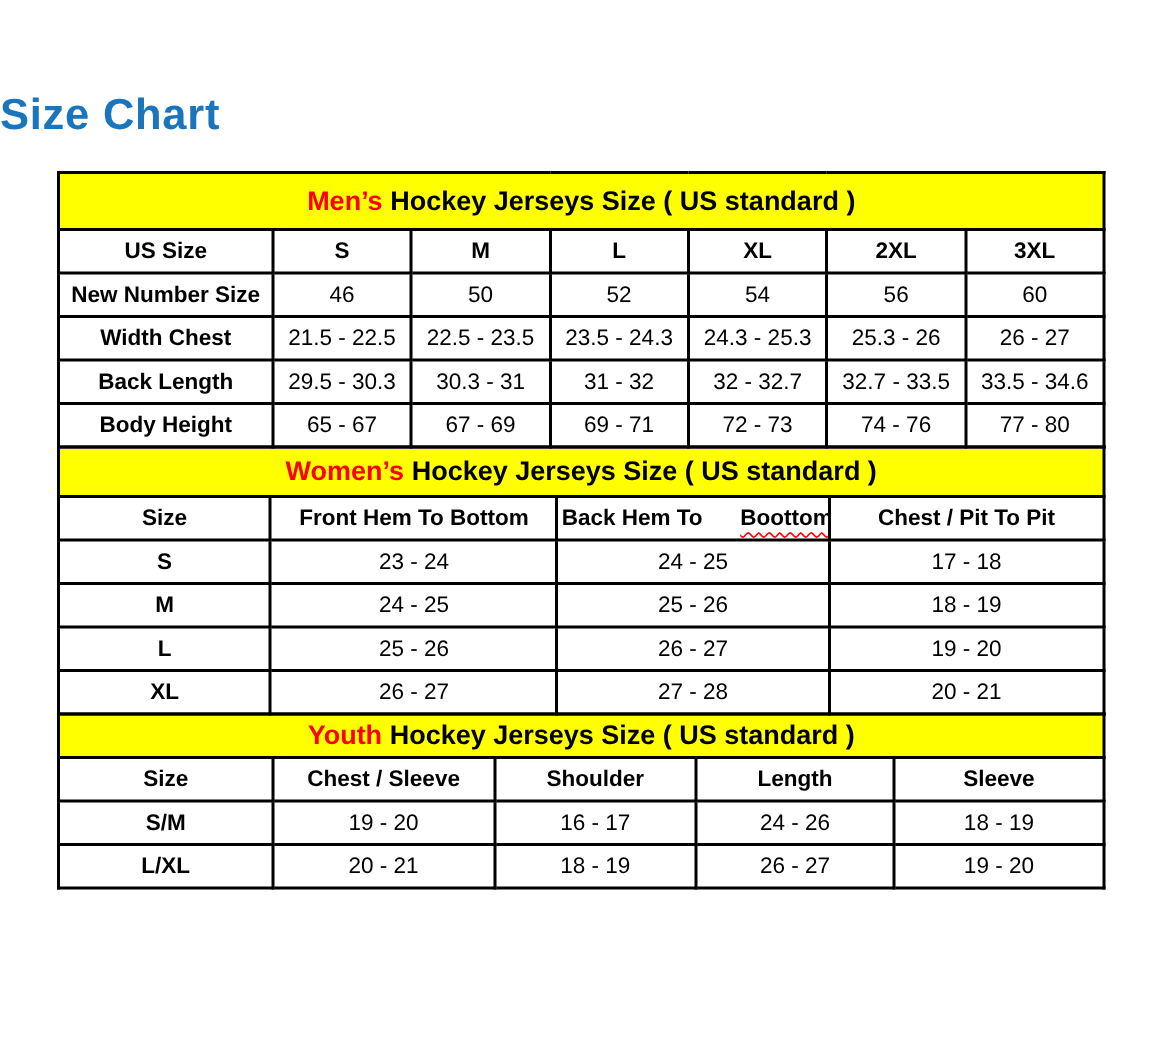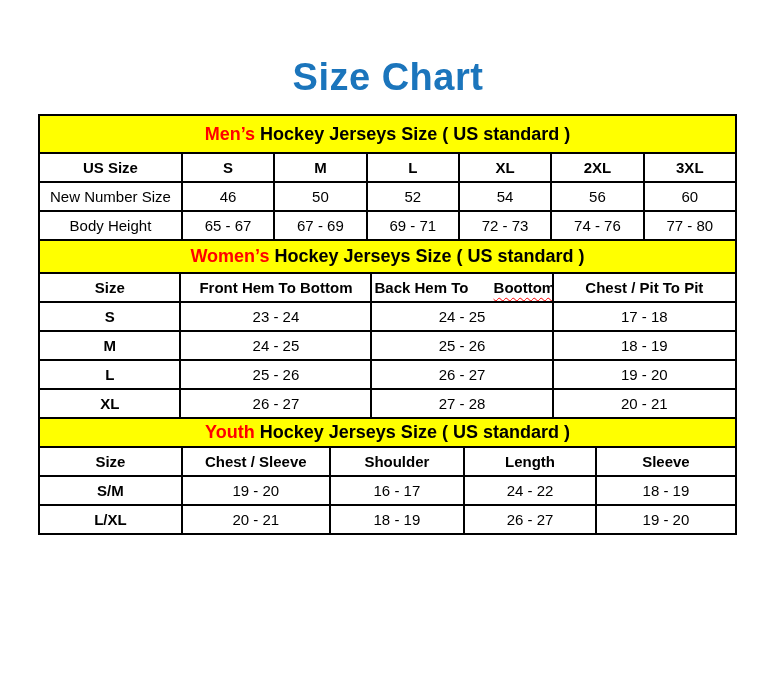--- a/index.html
+++ b/index.html
@@ -10,22 +10,22 @@
     width: 776px;
     height: 692px;
     background: #ffffff;
     font-family: "Liberation Sans", sans-serif;
     color: #000000;
     overflow: hidden;
   }
   .title {
     margin: 0;
     padding-top: 60px;
-    text-align: center;
-    font-size: 38px;
+    text-align: left;
+    font-size: 29px;
     line-height: 34px;
     font-weight: bold;
     color: var(--title_blue, #1B75BC);
     letter-spacing: 0.5px;
   }
   .tables-wrap {
     margin: 20px 0 0 38px;
     width: 771px;
   }
   table.size-table {
@@ -49,21 +49,21 @@
   .size-table th { font-weight: bold; }
   td.band {
     background: var(--band_yellow, #FFFF00);
     font-size: 18px;
     font-weight: bold;
   }
   td.band-men   { height: 36px; }
   td.band-women { height: 31px; }
   td.band-youth { height: 27px; margin-left: 26px; }
   .hl { color: var(--accent_red, #FF0000); }
-  td.rowlabel-plain { font-weight: normal; text-align: center; }
+  td.rowlabel-plain { font-weight: bold; text-align: center; }
   td.rowlabel-bold  { font-weight: bold; }
   .wavy {
     text-decoration-line: underline;
     text-decoration-style: wavy;
     text-decoration-color: var(--accent_red, #FF0000);
     text-decoration-thickness: 1px;
     text-underline-offset: 4px;
     margin-left: 21px;
   }
 </style>
@@ -101,20 +101,38 @@
         <th>3XL</th>
       </tr>
       <tr>
         <td class="rowlabel-plain">New Number Size</td>
         <td>46</td>
         <td>50</td>
         <td>52</td>
         <td>54</td>
         <td>56</td>
         <td>60</td>
+      </tr>
+      <tr>
+        <td class="rowlabel-plain">Width Chest</td>
+        <td>21.5 - 22.5</td>
+        <td>22.5 - 23.5</td>
+        <td>23.5 - 24.3</td>
+        <td>24.3 - 25.3</td>
+        <td>25.3 - 26</td>
+        <td>26 - 27</td>
+      </tr>
+      <tr>
+        <td class="rowlabel-plain">Back Length</td>
+        <td>29.5 - 30.3</td>
+        <td>30.3 - 31</td>
+        <td>31 - 32</td>
+        <td>32 - 32.7</td>
+        <td>32.7 - 33.5</td>
+        <td>33.5 - 34.6</td>
       </tr>
       <tr>
         <td class="rowlabel-plain">Body Height</td>
         <td>65 - 67</td>
         <td>67 - 69</td>
         <td>69 - 71</td>
         <td>72 - 73</td>
         <td>74 - 76</td>
         <td>77 - 80</td>
       </tr>
@@ -190,21 +208,21 @@
         <th>Size</th>
         <th>Chest / Sleeve</th>
         <th>Shoulder</th>
         <th>Length</th>
         <th>Sleeve</th>
       </tr>
       <tr>
         <td class="rowlabel-bold">S/M</td>
         <td>19 - 20</td>
         <td>16 - 17</td>
-        <td>24 - 22</td>
+        <td>24 - 26</td>
         <td>18 - 19</td>
       </tr>
       <tr>
         <td class="rowlabel-bold">L/XL</td>
         <td>20 - 21</td>
         <td>18 - 19</td>
         <td>26 - 27</td>
         <td>19 - 20</td>
       </tr>
     </tbody>

